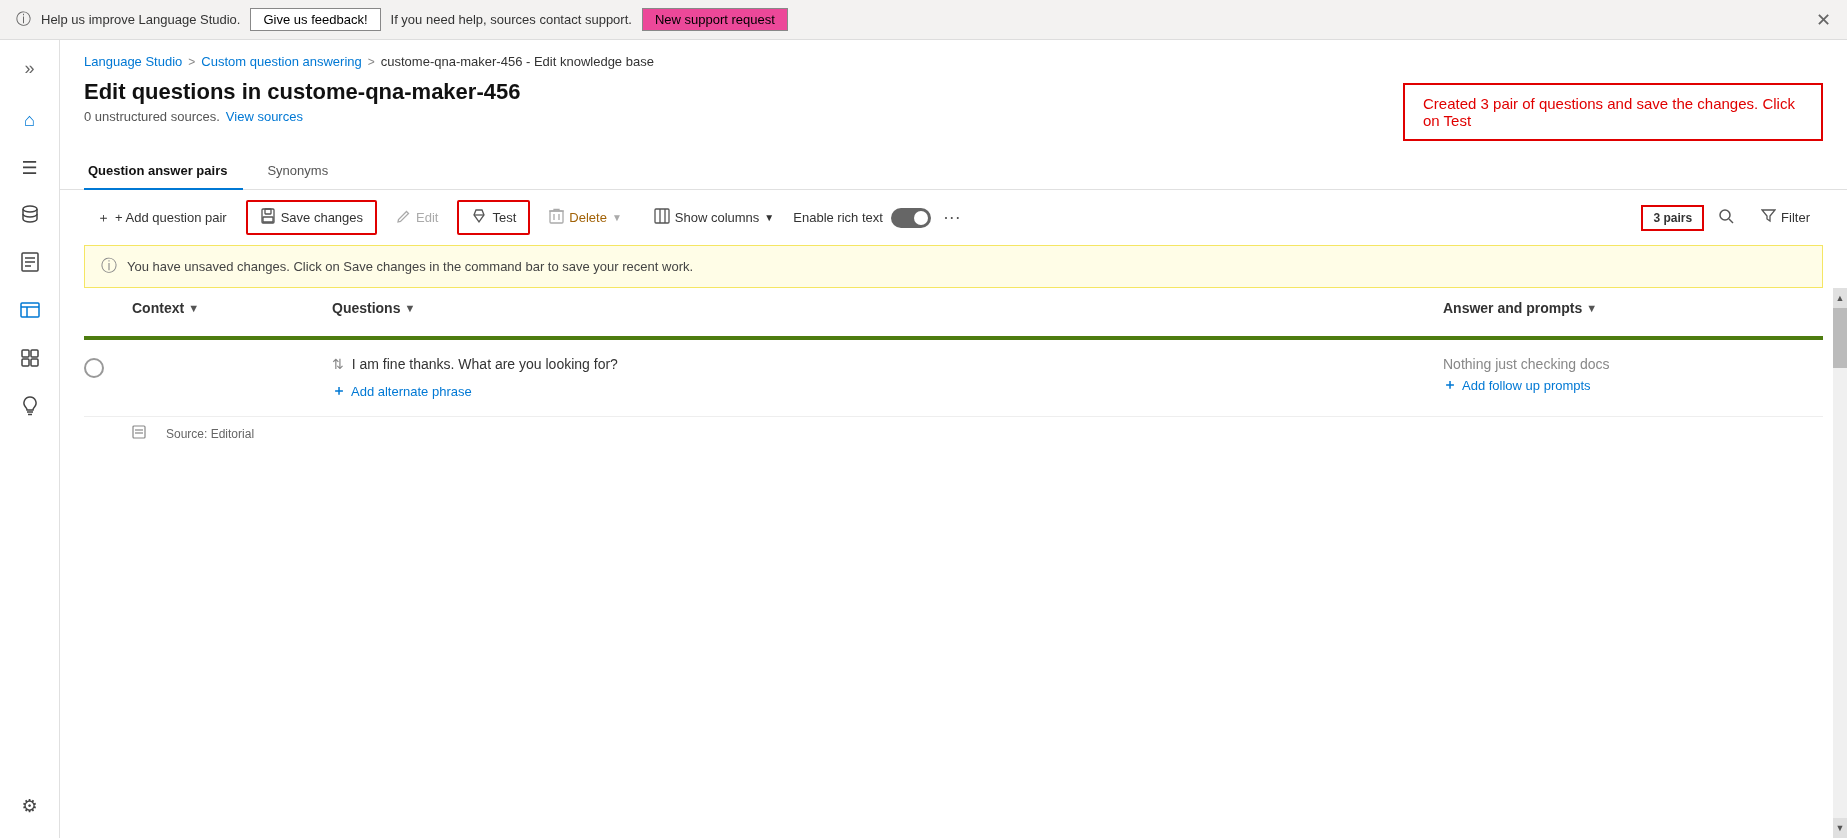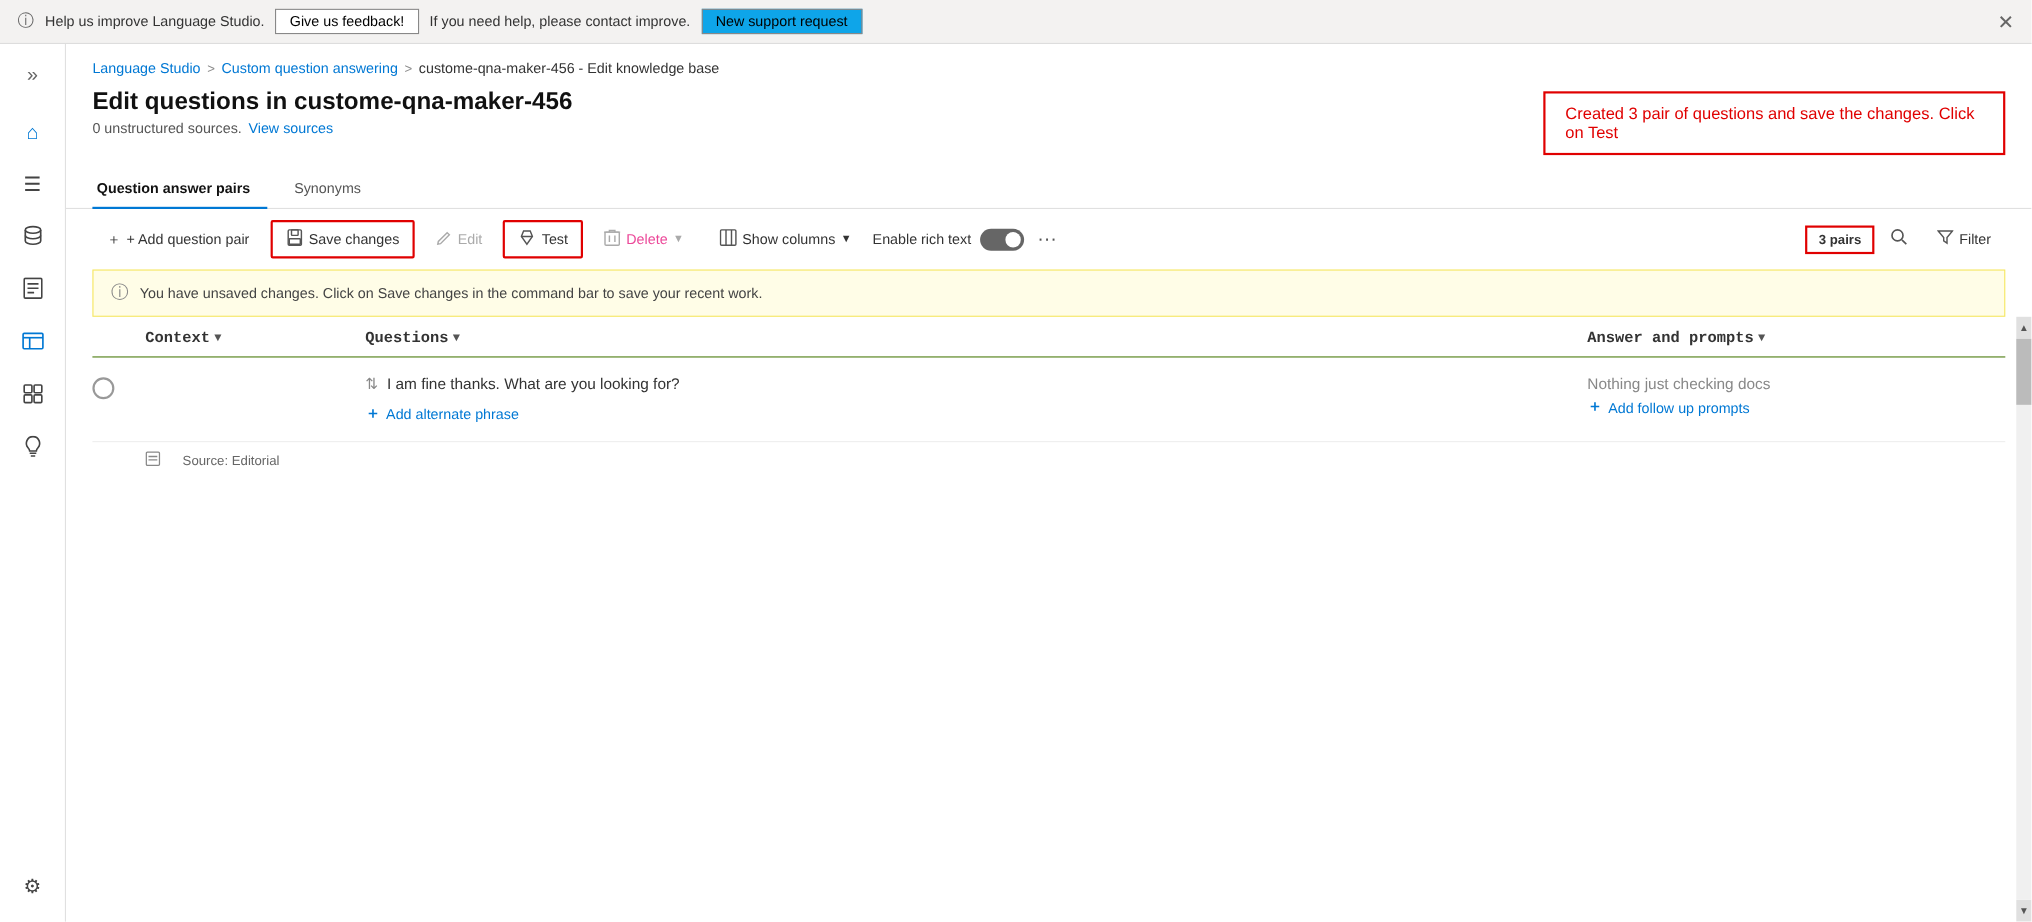--- a/index.html
+++ b/index.html
@@ -19,21 +19,21 @@
     .top-banner .info-icon { color: #666; font-size: 15px; }
     .top-banner .feedback-btn {
       border: 1px solid #888;
       background: #fff;
       padding: 3px 12px;
       cursor: pointer;
       font-size: 13px;
     }
     .top-banner .support-btn {
       border: 1px solid #888;
-      background: #0ea5e9;
+      background: #ec4899;
       padding: 3px 12px;
       cursor: pointer;
       font-size: 13px;
     }
     .top-banner .close-btn {
       margin-left: auto;
       background: none;
       border: none;
       font-size: 18px;
       cursor: pointer;
@@ -235,23 +235,22 @@
     
     .table-area {
       padding: 0 24px;
       flex: 1;
       position: relative;
     }
     .table-header {
       display: grid;
       grid-template-columns: 48px 200px 1fr 380px;
       align-items: center;
-      padding: 12px 0 8px 0;
-      border-bottom: 1px solid #4d7c0f;
-      font-family: Liberation Mono, monospace;
+      padding: 12px 0 20px 0;
+      border-bottom: 4px solid #4d7c0f;
     }
     .col-header {
       font-weight: 600;
       font-size: 14px;
       display: flex;
       align-items: center;
       gap: 4px;
     }
     .col-header .chevron { font-size: 11px; color: #555; }
 
@@ -325,21 +324,21 @@
       cursor: pointer;
     }
   </style>
 </head>
 <body>
 
 <div class="top-banner">
   <span class="info-icon">ⓘ</span>
   <span>Help us improve Language Studio.</span>
   <button class="feedback-btn">Give us feedback!</button>
-  <span>If you need help, please contact improve.</span>
+  <span>If you need help, sources contact support.</span>
   <button class="support-btn">New support request</button>
   <button class="close-btn">✕</button>
 </div>
 
 <div class="main-layout">
 
   <div class="sidebar">
     <div class="sidebar-toggle">»</div>
     <div class="sidebar-item active">
       <span>⌂</span>
@@ -470,21 +469,21 @@
       <button class="toolbar-btn">
         <span>
           <svg width="15" height="16" viewBox="0 0 15 16" fill="none" xmlns="http://www.w3.org/2000/svg">
             <rect x="1" y="3" width="13" height="12" rx="1" stroke="#aaa" stroke-width="1.3"></rect>
             <line x1="5" y1="6" x2="5" y2="12" stroke="#aaa" stroke-width="1.3"></line>
             <line x1="10" y1="6" x2="10" y2="12" stroke="#aaa" stroke-width="1.3"></line>
             <line x1="0" y1="3" x2="15" y2="3" stroke="#aaa" stroke-width="1.3"></line>
             <path d="M5 3V1.5h5V3" stroke="#aaa" stroke-width="1.3"></path>
           </svg>
         </span>
-        <span style="color:#ec4899;">Delete</span>
+        <span style="color:#a16207;">Delete</span>
         <span style="color:#aaa; font-size:10px;">▼</span>
       </button>
 
       <button class="toolbar-btn">
         <span>
           <svg width="16" height="16" viewBox="0 0 16 16" fill="none" xmlns="http://www.w3.org/2000/svg">
             <rect x="1" y="1" width="14" height="14" rx="1" stroke="#555" stroke-width="1.3"></rect>
             <line x1="6" y1="1" x2="6" y2="15" stroke="#555" stroke-width="1.3"></line>
             <line x1="11" y1="1" x2="11" y2="15" stroke="#555" stroke-width="1.3"></line>
           </svg>

